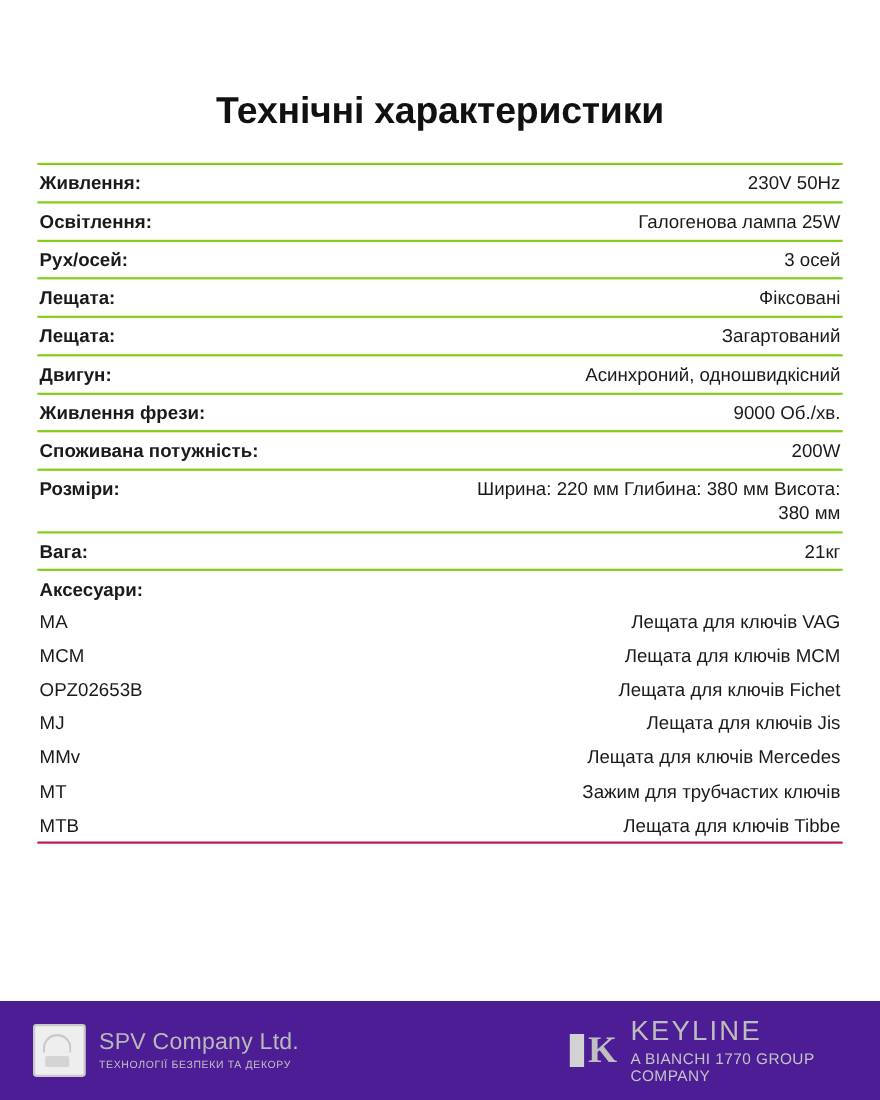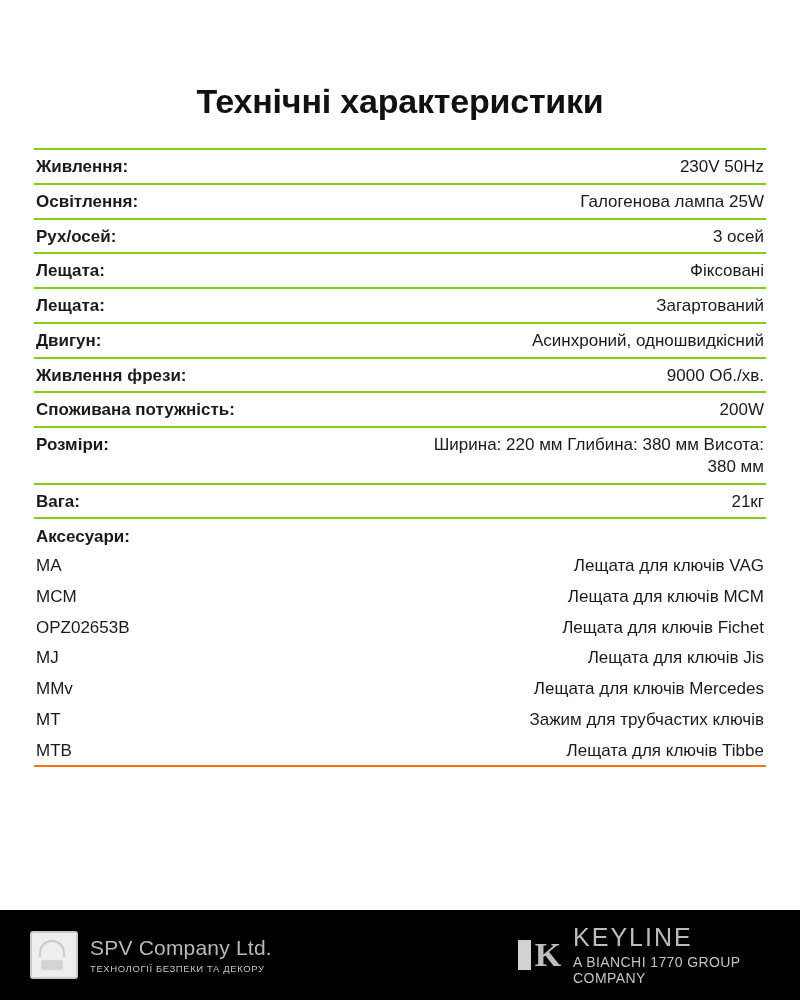--- a/index.html
+++ b/index.html
@@ -66,29 +66,29 @@
     font-weight: normal;
     font-size: 17px;
     text-align: left;
     white-space: nowrap;
   }
   .acc-row td {
     padding-top: 5px;
     padding-bottom: 4px;
   }
   .acc-last {
-    border-bottom: 2px solid #f97316;
+    border-bottom: 2px solid #be185d;
   }
   .footer {
     position: absolute;
     left: 0;
     bottom: 0;
     width: 800px;
     height: 90px;
-    background: #000000;
+    background: #4c1d95;
     display: flex;
     align-items: center;
   }
   .footer-left {
     display: flex;
     align-items: center;
     padding-left: 30px;
     width: 420px;
     box-sizing: border-box;
   }

